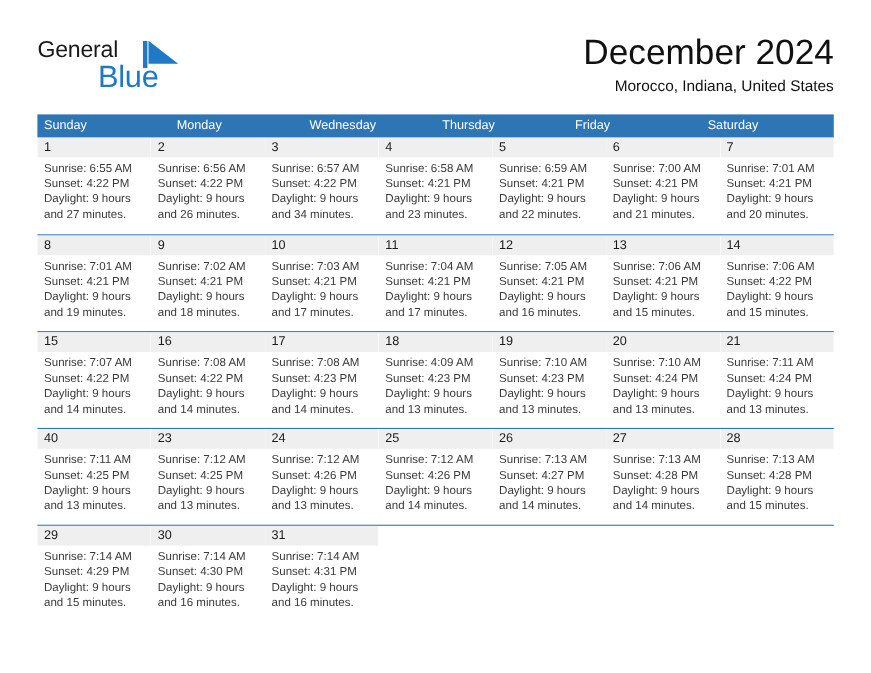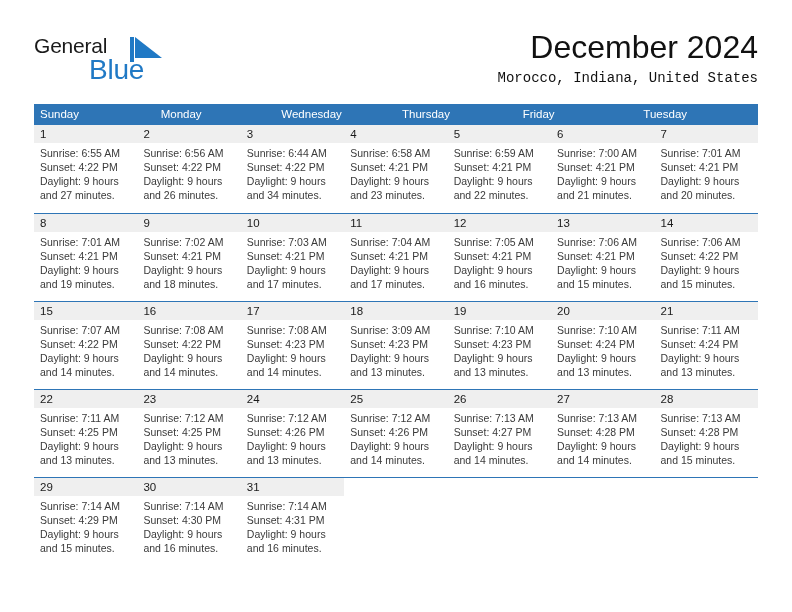--- a/index.html
+++ b/index.html
@@ -75,21 +75,20 @@
     color: #111111;
     line-height: 34px;
     white-space: nowrap;
   }
   .cal-subtitle {
     font-size: 14px;
     color: #111111;
     line-height: 20px;
     margin-top: 4px;
     white-space: nowrap;
-    font-family: Liberation Mono, monospace;
   }
 
   
   .calendar {
     position: absolute;
     left: 34px;
     top: 104px;
     width: 724px;
   }
   .weekday-row {
@@ -173,21 +172,21 @@
   </div>
 
   <div class="calendar">
 
     <div class="weekday-row">
       <div class="weekday">Sunday</div>
       <div class="weekday">Monday</div>
       <div class="weekday">Wednesday</div>
       <div class="weekday">Thursday</div>
       <div class="weekday">Friday</div>
-      <div class="weekday">Tuesday</div>
+      <div class="weekday">Saturday</div>
     </div>
 
     <div class="week-row first">
       <div class="day-cell">
         <div class="day-number">1</div>
         <div class="day-info">
           <div>Sunrise: 6:55 AM</div>
           <div>Sunset: 4:22 PM</div>
           <div>Daylight: 9 hours</div>
           <div>and 27 minutes.</div>
@@ -198,21 +197,21 @@
         <div class="day-info">
           <div>Sunrise: 6:56 AM</div>
           <div>Sunset: 4:22 PM</div>
           <div>Daylight: 9 hours</div>
           <div>and 26 minutes.</div>
         </div>
       </div>
       <div class="day-cell">
         <div class="day-number">3</div>
         <div class="day-info">
-          <div>Sunrise: 6:44 AM</div>
+          <div>Sunrise: 6:57 AM</div>
           <div>Sunset: 4:22 PM</div>
           <div>Daylight: 9 hours</div>
           <div>and 34 minutes.</div>
         </div>
       </div>
       <div class="day-cell">
         <div class="day-number">4</div>
         <div class="day-info">
           <div>Sunrise: 6:58 AM</div>
           <div>Sunset: 4:21 PM</div>
@@ -339,21 +338,21 @@
         <div class="day-info">
           <div>Sunrise: 7:08 AM</div>
           <div>Sunset: 4:23 PM</div>
           <div>Daylight: 9 hours</div>
           <div>and 14 minutes.</div>
         </div>
       </div>
       <div class="day-cell">
         <div class="day-number">18</div>
         <div class="day-info">
-          <div>Sunrise: 3:09 AM</div>
+          <div>Sunrise: 4:09 AM</div>
           <div>Sunset: 4:23 PM</div>
           <div>Daylight: 9 hours</div>
           <div>and 13 minutes.</div>
         </div>
       </div>
       <div class="day-cell">
         <div class="day-number">19</div>
         <div class="day-info">
           <div>Sunrise: 7:10 AM</div>
           <div>Sunset: 4:23 PM</div>
@@ -376,21 +375,21 @@
           <div>Sunrise: 7:11 AM</div>
           <div>Sunset: 4:24 PM</div>
           <div>Daylight: 9 hours</div>
           <div>and 13 minutes.</div>
         </div>
       </div>
     </div>
 
     <div class="week-row">
       <div class="day-cell">
-        <div class="day-number">22</div>
+        <div class="day-number">40</div>
         <div class="day-info">
           <div>Sunrise: 7:11 AM</div>
           <div>Sunset: 4:25 PM</div>
           <div>Daylight: 9 hours</div>
           <div>and 13 minutes.</div>
         </div>
       </div>
       <div class="day-cell">
         <div class="day-number">23</div>
         <div class="day-info">

